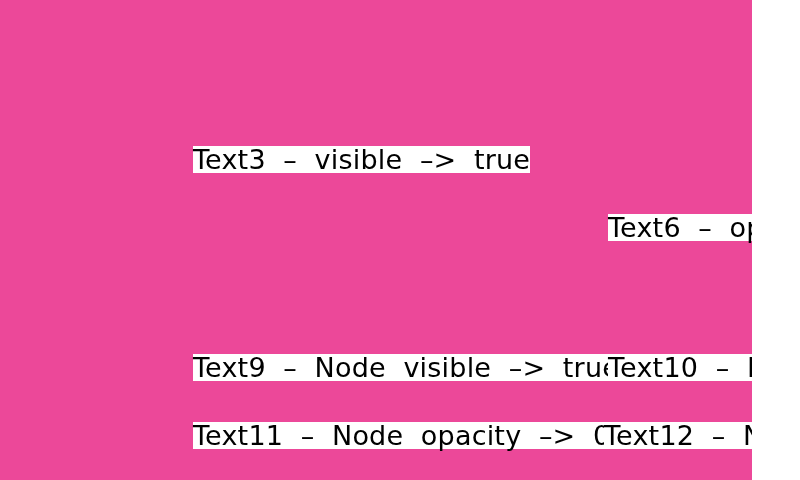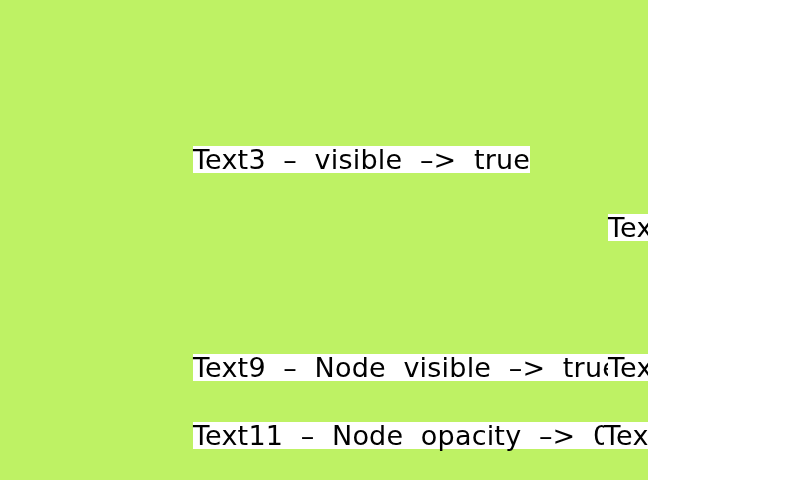--- a/index.html
+++ b/index.html
@@ -11,24 +11,24 @@
   body {
     width: 800px;
     height: 480px;
     overflow: hidden;
     font-family: "DejaVu Sans", sans-serif;
     color: #000000;
     -webkit-font-smoothing: antialiased;
   }
   #stage {
     position: relative;
-    width: 648px;
+    width: 752px;
     height: 480px;
     overflow: hidden;
-    background: #bef264;
+    background: #ec4899;
   }
   .text-run {
     position: absolute;
     white-space: pre;
     font-family: "DejaVu Sans", sans-serif;
     font-size: 27px;
     font-weight: 400;
     line-height: 1;
     color: #000000;
     letter-spacing: 0.2px;

